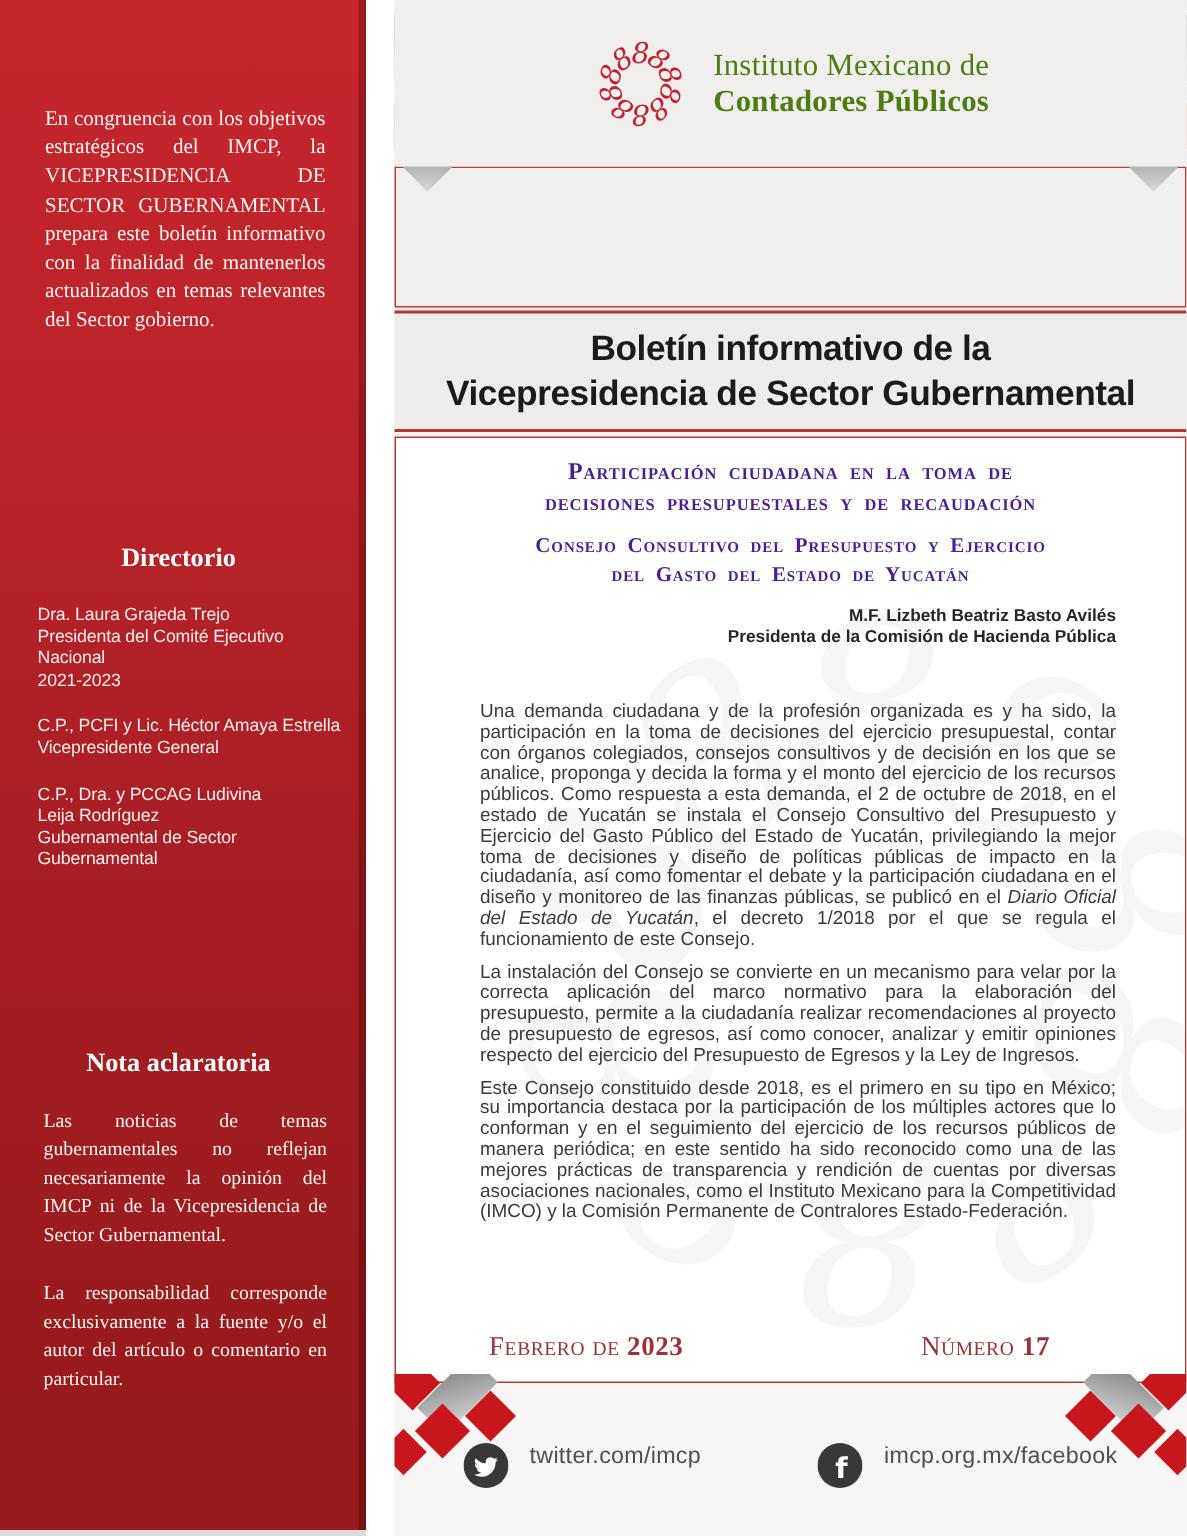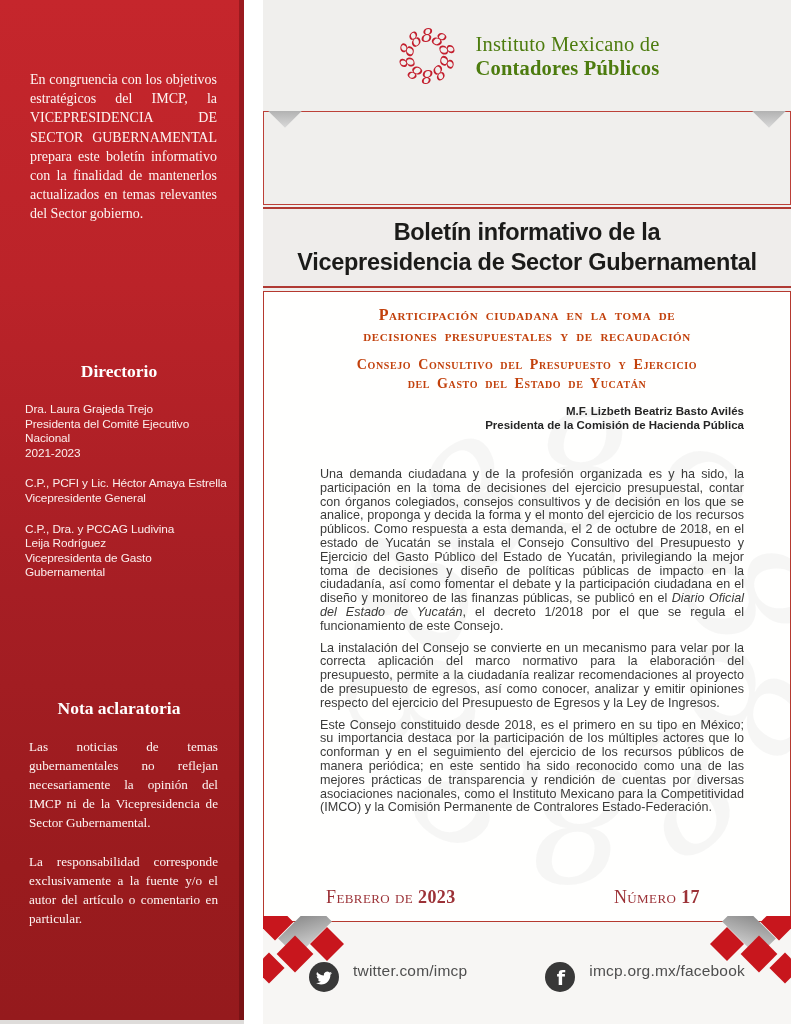--- a/index.html
+++ b/index.html
@@ -42,21 +42,21 @@
   .banner { margin-top:2px; height:81px; background:#efedeb;
             border-top:2px solid #b03a34; border-bottom:2px solid #b03a34;
             text-align:center; padding-top:8px; }
   .banner div { font-weight:bold; color:#1b1b19; font-size:23.5px; line-height:30px;
                 letter-spacing:-0.3px; }
 
   .article { position:relative; margin-top:3px; flex:1; background:#fffffe;
              border:1.5px solid #b5392f; display:flex; flex-direction:column;
              overflow:hidden; }
   .wm { position:absolute; left:35px; top:75px; opacity:0.055; pointer-events:none; }
-  .art-h1, .art-h2 { position:relative; text-align:center; color:#c2410c;
+  .art-h1, .art-h2 { position:relative; text-align:center; color:#4c1d95;
             font-family:"Liberation Serif", serif; font-variant:small-caps;
             letter-spacing:0.6px; word-spacing:3px; }
   .art-h1 { margin-top:12px; font-size:16px; line-height:21px; }
   .art-h2 { margin-top:9px; font-size:14px; line-height:19px; }
   .author { position:relative; margin-top:11px; padding-right:46px; text-align:right;
             font-weight:bold; font-size:11.5px; line-height:14px; color:#262626; }
   .paras { position:relative; margin-top:36px; padding:0 46px 0 56px; }
   .paras p { font-size:12.6px; line-height:13.8px; text-align:justify; color:#3b3b3a;
              margin-bottom:8px; }
   .issue-row { position:relative; margin-top:auto; padding:0 90px 13px 62px;
@@ -98,21 +98,21 @@
   <p class="sb-intro">En congruencia con los objetivos estratégicos del IMCP, la VICEPRESIDENCIA DE SECTOR GUBERNAMENTAL prepara este boletín informativo con la finalidad de mantenerlos actualizados en temas relevantes del Sector gobierno.</p>
   <h2 class="sb-h dir">Directorio</h2>
   <div class="dir-entries">
     <div class="dir-entry">Dra. Laura Grajeda Trejo
 Presidenta del Comité Ejecutivo Nacional
 2021-2023</div>
     <div class="dir-entry">C.P., PCFI y Lic. Héctor Amaya Estrella
 Vicepresidente General</div>
     <div class="dir-entry">C.P., Dra. y PCCAG Ludivina
 Leija Rodríguez
-Vicepresidenta de Gasto Gubernamental</div>
+Gubernamental de Sector Gubernamental</div>
   </div>
   <h2 class="sb-h nota">Nota aclaratoria</h2>
   <div class="nota-paras">
     <p>Las noticias de temas gubernamentales no reflejan necesariamente la opinión del IMCP ni de la Vicepresidencia de Sector Gubernamental.</p>
     <p>La responsabilidad corresponde exclusivamente a la fuente y/o el autor del artículo o comentario en particular.</p>
   </div>
 </aside>
 
 <main class="content">
 

